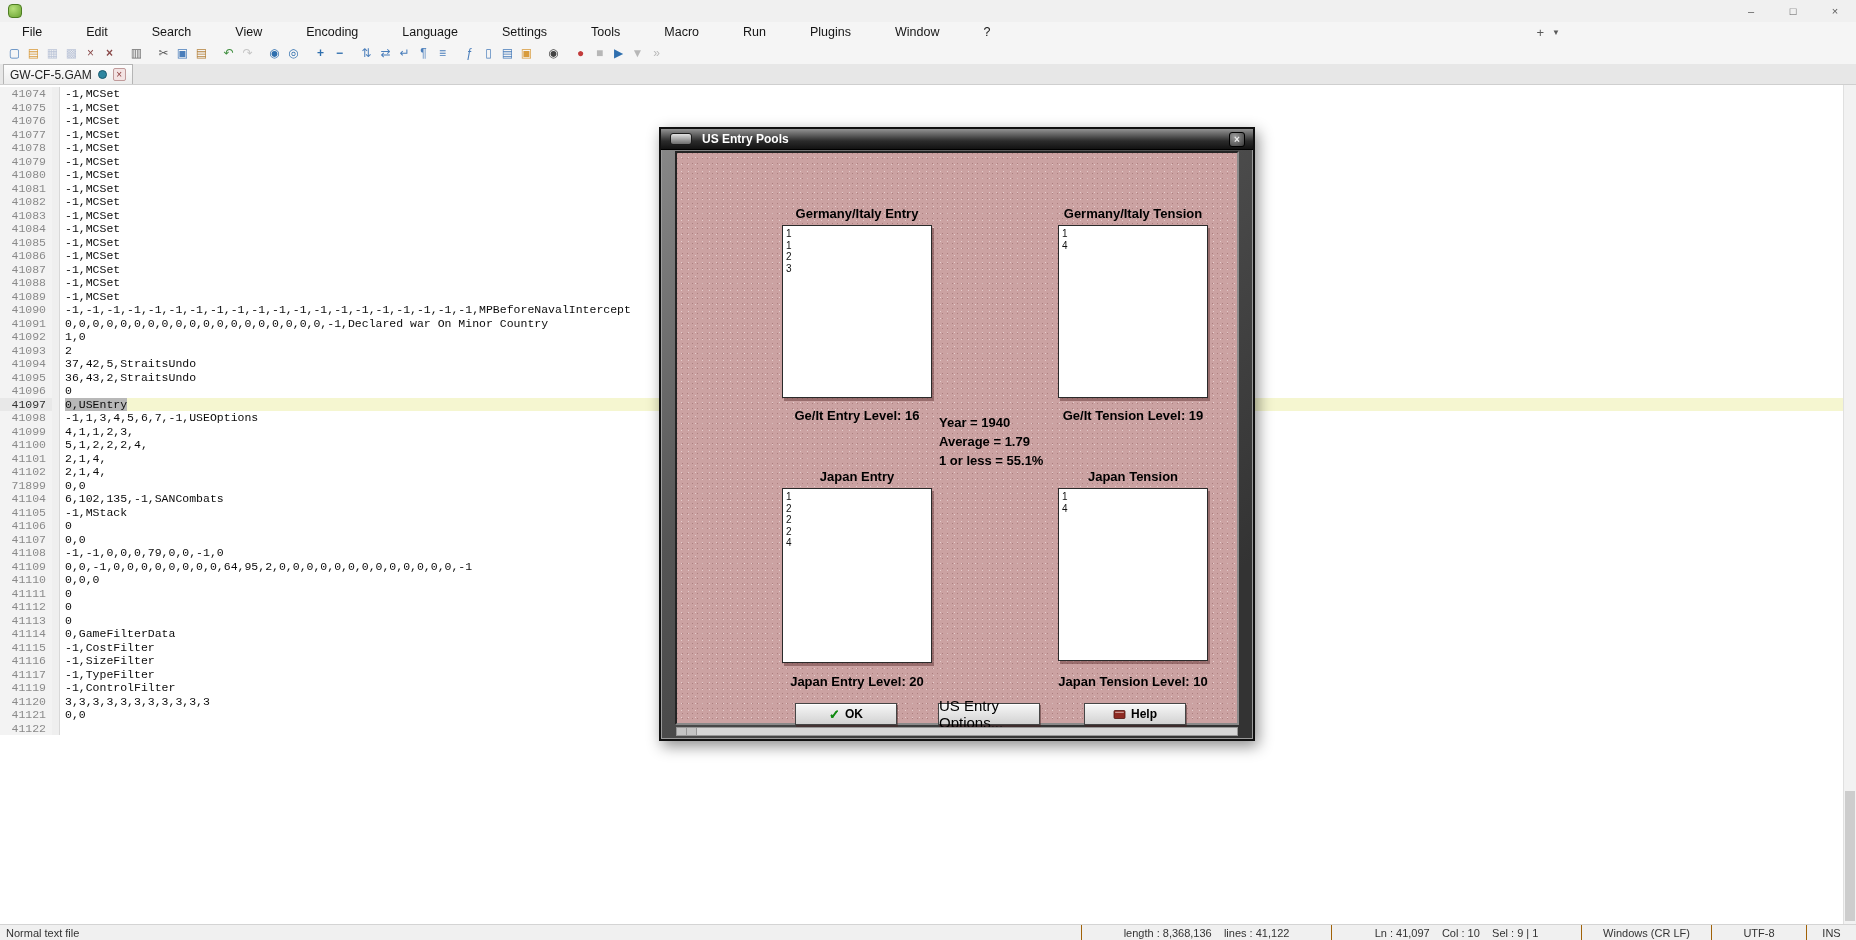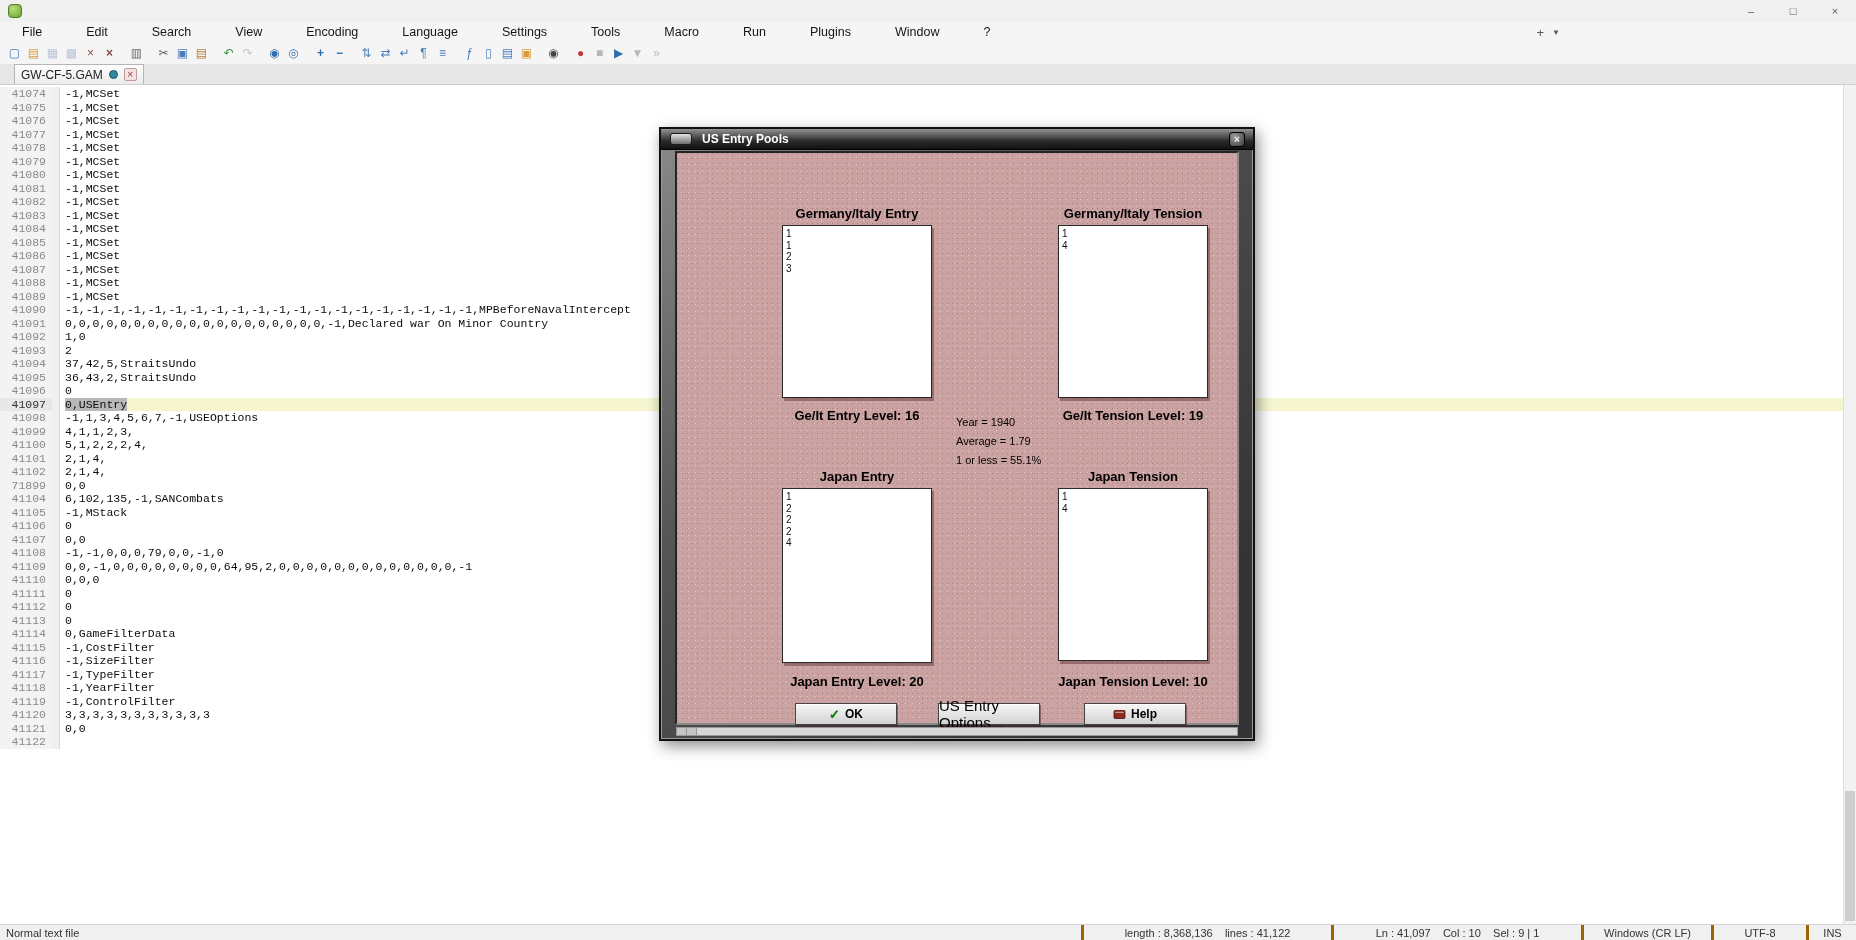--- a/index.html
+++ b/index.html
@@ -25,21 +25,21 @@
 
   
   .toolbar{height:22px;background:#f5f5f5;display:flex;align-items:center;padding-left:5px;flex:0 0 auto}
   .tbi{width:19px;height:19px;display:flex;align-items:center;justify-content:center;font-size:12px}
   .tbi.sep{width:8px}
   .tbi.dim{opacity:.38}
 
   
   .tabbar{height:21px;background:#e7e7e7;border-bottom:1px solid #cfcfcf;display:flex;
     align-items:flex-end;flex:0 0 auto}
-  .tab{height:20px;margin-left:14px;background:linear-gradient(#fdfdfd,#ececec);
+  .tab{height:20px;margin-left:3px;background:linear-gradient(#fdfdfd,#ececec);
     border:1px solid #b5b5b5;border-bottom:none;display:flex;align-items:center;gap:6px;
     padding:0 6px;font-size:12px;color:#222}
   .pin-icon{width:9px;height:9px;border-radius:50%;background:#2e86a0;border:1px solid #1a5a6e}
   .tab-close{width:13px;height:13px;display:flex;align-items:center;justify-content:center;
     font-size:10px;color:#8b3a3a;border:1px solid #c09a9a;background:#f3e3e3;border-radius:2px}
 
   
   .editor{flex:1 1 auto;background:#fff;position:relative;overflow:hidden;
     font-family:"Liberation Mono","DejaVu Sans Mono",monospace;font-size:11.5px;line-height:13.5px}
   .lines{position:absolute;top:2px;left:0;right:13px}
@@ -53,21 +53,21 @@
   .line.current .ln{color:#333;font-weight:normal;background:#e8e8e8}
   .vscroll{position:absolute;top:0;bottom:0;right:0;width:13px;background:#f2f2f2;
     border-left:1px solid #e0e0e0}
   .vthumb{position:absolute;right:1px;bottom:3px;width:10px;height:130px;background:#cdcdcd}
 
   
   .statusbar{height:16px;flex:0 0 auto;background:#f0f0f0;border-top:1px solid #d4d4d4;
     display:flex;align-items:center;font-size:11px;color:#333}
   .sb-doc{flex:1;padding-left:6px}
   .sb-sec{height:100%;display:flex;align-items:center;justify-content:center;
-    border-left:3px solid #a16207;white-space:pre}
+    border-left:1px solid #a16207;white-space:pre}
   .sb-length{width:250px}.sb-cursor{width:250px}.sb-eol{width:130px}.sb-enc{width:95px}.sb-ins{width:50px}
 
   
   .dlg{position:absolute;left:659px;top:127px;width:596px;height:614px;
     background:linear-gradient(135deg,#8a8a8a,#555 35%,#333 85%);
     border:2px solid #101010;box-shadow:3px 5px 14px rgba(0,0,0,.45),inset 0 0 0 1px #9a9a9a}
   .dlg-titlebar{position:absolute;left:0;right:0;top:0;height:21px;
     background:linear-gradient(#939393,#2b2b2b 60%,#121212);border-bottom:1px solid #000;
     display:flex;align-items:center;color:#fff;font-weight:bold;font-size:12px}
   .dlg-sys-icon{width:22px;height:12px;margin:0 10px 0 9px;border-radius:3px;border:1px solid #1c1c1c;
@@ -97,21 +97,21 @@
   .pool-ge-entry{left:105px;top:72px}
   .pool-ge-tension{left:381px;top:72px}
   .pool-ge-entry .pool-box,.pool-ge-tension .pool-box{height:173px}
   .pool-ge-entry .pool-level,.pool-ge-tension .pool-level{top:183px}
   .pool-japan-entry{left:105px;top:335px}
   .pool-japan-tension{left:381px;top:335px}
   .pool-japan-entry .pool-box{height:175px}
   .pool-japan-tension .pool-box{height:173px}
   .pool-japan-entry .pool-level,.pool-japan-tension .pool-level{top:186px}
 
-  .stats{position:absolute;left:279px;top:260px;font-weight:normal;font-size:11px;line-height:19px;color:#000}
+  .stats{position:absolute;left:262px;top:260px;font-weight:bold;font-size:13px;line-height:19px;color:#000}
 
   .dlg-btn{position:absolute;top:550px;width:102px;height:22px;display:flex;align-items:center;
     justify-content:center;gap:5px;background:linear-gradient(#f7f7f7,#d2d2d2);
     border:1px solid #454545;box-shadow:1px 2px 0 rgba(70,35,35,.5),inset 0 1px 0 #fff;
     font-size:12px;font-weight:bold;color:#000}
   .btn-ok{left:118px}
   .btn-options{left:261px;font-weight:normal;font-size:15px}
   .btn-help{left:407px}
   .okcheck{color:#128a12;font-weight:bold;text-shadow:0 0 .5px #128a12;font-size:13px}
 </style>
@@ -511,25 +511,20 @@
     <span class="fold"></span>
     <span class="codewrap"><span class="code">-1,SizeFilter</span></span>
   </div>
 
   <div class="line">
     <span class="ln">41117</span>
     <span class="fold"></span>
     <span class="codewrap"><span class="code">-1,TypeFilter</span></span>
   </div>
 
-  <div class="line">
-    <span class="ln">41118</span>
-    <span class="fold"></span>
-    <span class="codewrap"><span class="code">-1,YearFilter</span></span>
-  </div>
 
   <div class="line">
     <span class="ln">41119</span>
     <span class="fold"></span>
     <span class="codewrap"><span class="code">-1,ControlFilter</span></span>
   </div>
 
   <div class="line">
     <span class="ln">41120</span>
     <span class="fold"></span>

